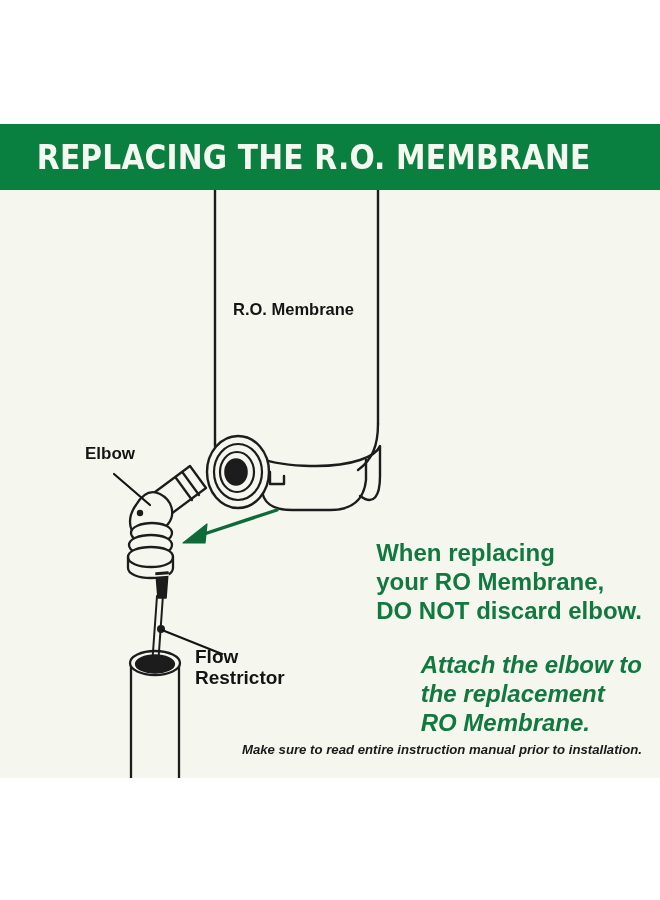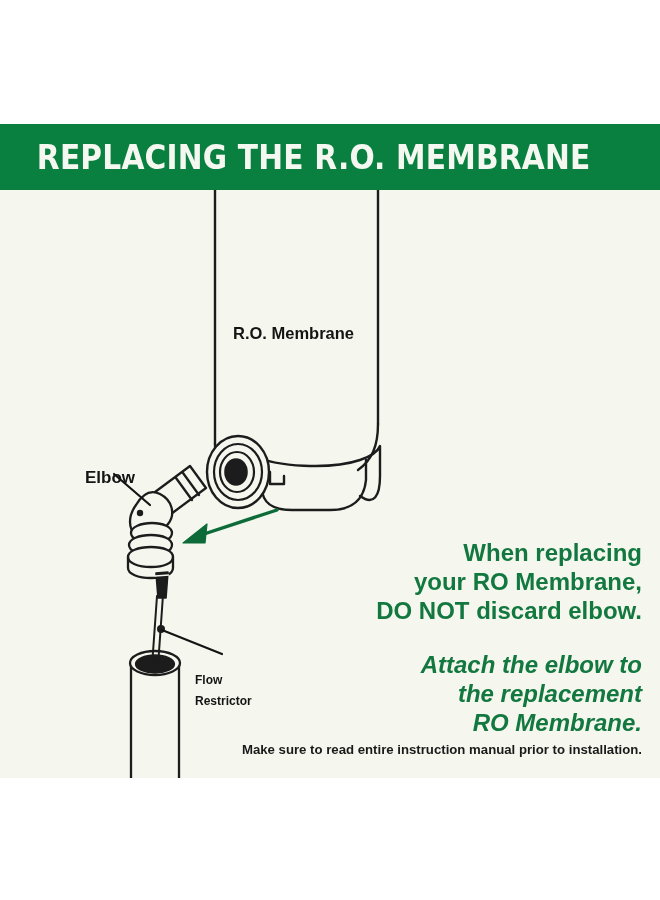--- a/index.html
+++ b/index.html
@@ -62,59 +62,59 @@
     z-index: 3;
   }
   
   .art-label {
     position: absolute;
     color: #141414;
     font-weight: bold;
     z-index: 5;
     white-space: nowrap;
     font-family: "Liberation Sans", sans-serif;
-    margin-top: 24px;
   }
   .label-membrane {
     left: 233px;
     top: 300px;
     font-size: 16.5px;
   }
   .label-elbow {
     left: 85px;
     top: 444px;
     font-size: 17px;
   }
   .label-flow {
     left: 195px;
     top: 646px;
-    font-size: 12px;
+    font-size: 19px;
     line-height: 21px;
     text-align: left;
   }
   
   .green-block {
     position: absolute;
     right: 18px;
     color: #12783f;
     font-weight: bold;
     font-size: 24px;
     line-height: 29px;
-    text-align: right;
+    text-align: left;
     z-index: 5;
     white-space: pre-line;
     font-family: "Liberation Sans", sans-serif;
   }
   .green-block-1 { top: 538px; }
   .green-block-2 { top: 650px; font-style: italic; }
   .disclaimer {
     position: absolute;
     right: 18px;
     top: 742px;
     font-size: 13.2px;
+    font-style: italic;
     font-weight: bold;
     color: #1a1a1a;
     text-align: right;
     z-index: 5;
     white-space: nowrap;
     font-family: "Liberation Sans", sans-serif;
   }
 </style>
 </head>
 <body>

